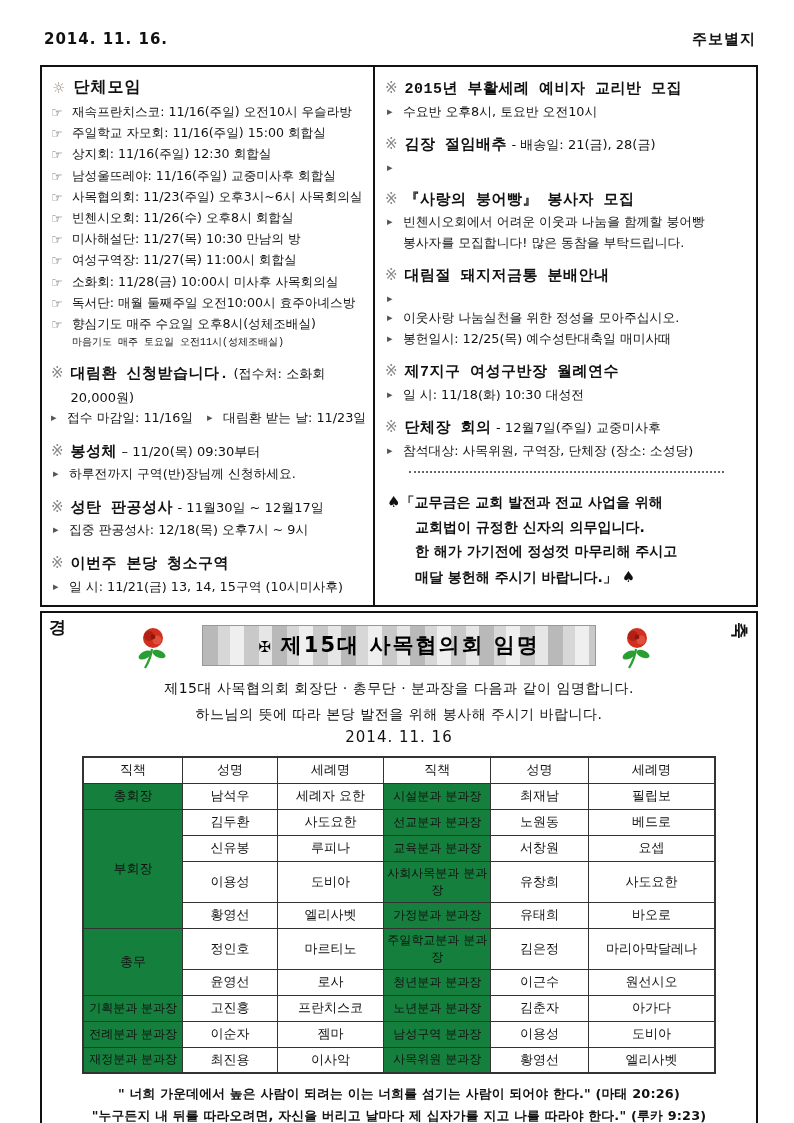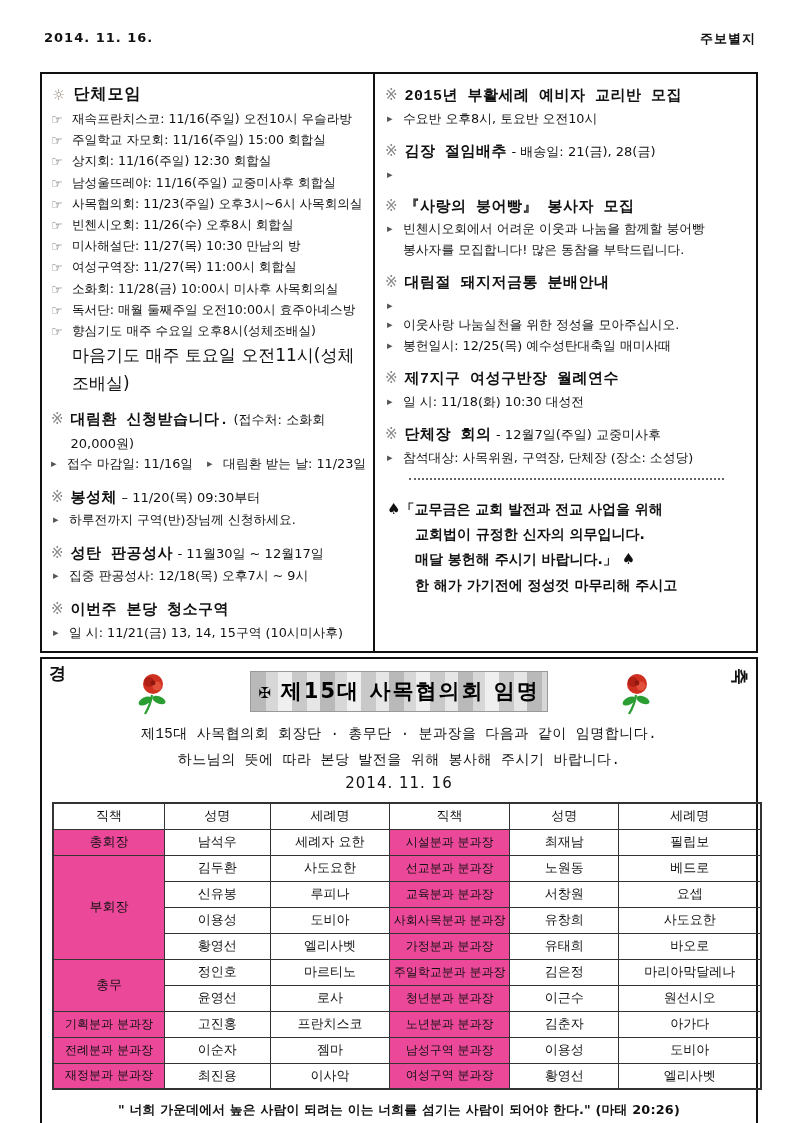--- a/index.html
+++ b/index.html
@@ -1,32 +1,32 @@
 <!DOCTYPE html>
 <html lang="ko"><head>
 <meta charset="utf-8">
 <style>
   * { margin:0; padding:0; box-sizing:border-box; }
   body { background:#e8e8e8; font-family:"DejaVu Sans","Liberation Sans",sans-serif; }
   .page { position:relative; width:794px; height:1123px; margin:0 auto; background:#ffffff; color:#111; overflow:hidden; }
 
   
-  .top-row { display:flex; justify-content:space-between; padding:30px 38px 24px 44px; font-size:13px; font-weight:bold; letter-spacing:1px; }
+  .top-row { display:flex; justify-content:space-between; padding:30px 38px 16px 44px; font-size:15px; font-weight:bold; letter-spacing:1px; }
 
   
   .box1 { margin:0 36px 0 40px; border:2px solid #111; display:flex; min-height:512px; }
   .col-l { width:333px; border-right:2px solid #111; padding:8px 5px 8px 9px; }
   .col-r { flex:1; padding:8px 9px 8px 10px; }
 
   .group-head { font-size:16px; font-weight:bold; letter-spacing:1px; display:flex; align-items:center; gap:7px; margin:2px 0 4px 1px; }
   .dingbat { color:#9a8f82; font-size:15px; font-weight:normal; }
 
   .item { display:flex; gap:6px; font-size:12.6px; line-height:1.63; }
   .imark { color:#6f6f6f; flex:0 0 15px; font-size:13px; }
-  .icont { padding-left:21px; font-size:17px; line-height:1.63; }
+  .icont { padding-left:21px; font-size:10px; line-height:1.63;font-family:Liberation Mono, monospace; }
 
   .sec { margin-top:11px; }
   .sec-title { font-size:14px; display:flex; align-items:baseline; gap:7px; line-height:1.5; }
   .mark { color:#8a8a8a; font-size:15px; flex:0 0 auto; }
   .sec-title .t { font-weight:bold; font-size:15px; letter-spacing:0.5px;font-family:Liberation Mono, monospace; }
   .sec-title .sfx { font-size:13px; }
   .bullet { display:flex; gap:5px; font-size:12.8px; line-height:1.62; margin-left:2px; }
   .bmark { color:#555; flex:0 0 11px; font-size:11px; padding-top:1px; }
   .bcont { padding-left:18px; font-size:12.8px; line-height:1.62; }
   .twin { display:flex; gap:14px; }
@@ -39,33 +39,33 @@
   .spade { font-size:15px; }
 
   
   .box2 { position:relative; margin:4px 36px 0 40px; border:2px solid #111; padding:6px 10px 10px; }
   .corner-l { position:absolute; left:7px; top:3px; font-size:17px; font-weight:bold; }
   .corner-r { position:absolute; right:8px; top:6px; font-size:17px; font-weight:bold; transform:rotate(90deg); }
   .rose { position:absolute; top:12px; }
   .rose.left { left:92px; }
   .rose.right { right:98px; }
 
-  .banner { width:298px; margin:6px auto 10px; padding:5px 0 6px; text-align:center; font-size:21px; font-weight:bold; letter-spacing:2px; color:#000;
+  .banner { width:394px; margin:6px auto 10px; padding:5px 0 6px; text-align:center; font-size:21px; font-weight:bold; letter-spacing:2px; color:#000;
     background:repeating-linear-gradient(90deg,#b9b9b9 0 15px,#d7d7d7 15px 27px,#efefef 27px 41px,#c9c9c9 41px 56px,#e6e6e6 56px 69px);
     border:1px solid #999; }
   .banner .cross { font-size:15px; font-weight:normal; margin-right:8px; }
 
-  .intro { text-align:center; font-size:14px; line-height:1.85; letter-spacing:0.5px;font-family:Liberation Mono, monospace; }
+  .intro { text-align:center; font-size:14px; line-height:1.85; letter-spacing:0.5px; }
   .appt-date { text-align:center; font-size:15px; letter-spacing:1px; }
   .signature { text-align:center; font-size:15px; margin-top:5px; letter-spacing:1.5px; }
 
-  table.appt { border-collapse:collapse; margin:10px auto 0; width:710px; font-size:13px; }
+  table.appt { border-collapse:collapse; margin:10px auto 0; width:634px; font-size:13px; }
   table.appt th, table.appt td { border:1px solid #333; text-align:center; padding:3px 2px; height:26px; font-weight:normal; }
   table.appt { border:2px solid #333; }
-  td.shade, th.hd { background:#ec4899; }
+  td.shade, th.hd { background:#15803d; }
   td.dl, th.dl { border-left:3px double #333; }
   .r-role { font-size:12px; }
 
   .quotes { margin-top:9px; text-align:center; font-size:12.8px; font-weight:bold; line-height:1.7; letter-spacing:0.2px; }
 </style>
 </head>
 <body>
 
 <div class="page">
 
@@ -257,22 +257,22 @@
             <span class="bmark">▸</span>
             <span>참석대상: 사목위원, 구역장, 단체장 (장소: 소성당)</span>
           </div>
       </div>
 
       <div class="dotted-div"></div>
 
       <div class="notice">
         <div class="first"><span class="spade">♠</span><span>「교무금은 교회 발전과 전교 사업을 위해</span></div>
         <div class="ln">교회법이 규정한 신자의 의무입니다.</div>
+        <div class="ln">한 해가 가기전에 정성껏 마무리해 주시고</div>
         <div class="ln"><span>매달 봉헌해 주시기 바랍니다.」</span> <span class="spade">♠</span></div>
-        <div class="ln">한 해가 가기전에 정성껏 마무리해 주시고</div>
       </div>
     </div>
   </div>
 
   <div class="box2">
     <div class="corner-l">경</div>
     <div class="corner-r">축</div>
 
     <svg class="rose left" width="40" height="48" viewBox="0 0 40 48">
       <path d="M18 24 C17 32 14 38 11 43" stroke="#2b9e33" stroke-width="2.2" fill="none"></path>
@@ -386,21 +386,21 @@
           <td>이순자</td>
           <td>젬마</td>
           <td class="shade dl r-role">남성구역 분과장</td>
           <td>이용성</td>
           <td>도비아</td>
         </tr>
         <tr>
           <td class="shade r-role">재정분과 분과장</td>
           <td>최진용</td>
           <td>이사악</td>
-          <td class="shade dl r-role">여성구역 분과장</td>
+          <td class="shade dl r-role">사목위원 분과장</td>
           <td>황영선</td>
           <td>엘리사벳</td>
         </tr>
       </tbody>
     </table>
 
     <div class="quotes">
       <div>" 너희 가운데에서 높은 사람이 되려는 이는 너희를 섬기는 사람이 되어야 한다." (마태 20:26)</div>
       <div>"누구든지 내 뒤를 따라오려면, 자신을 버리고 날마다 제 십자가를 지고 나를 따라야 한다." (루카 9:23)</div>
     </div>

